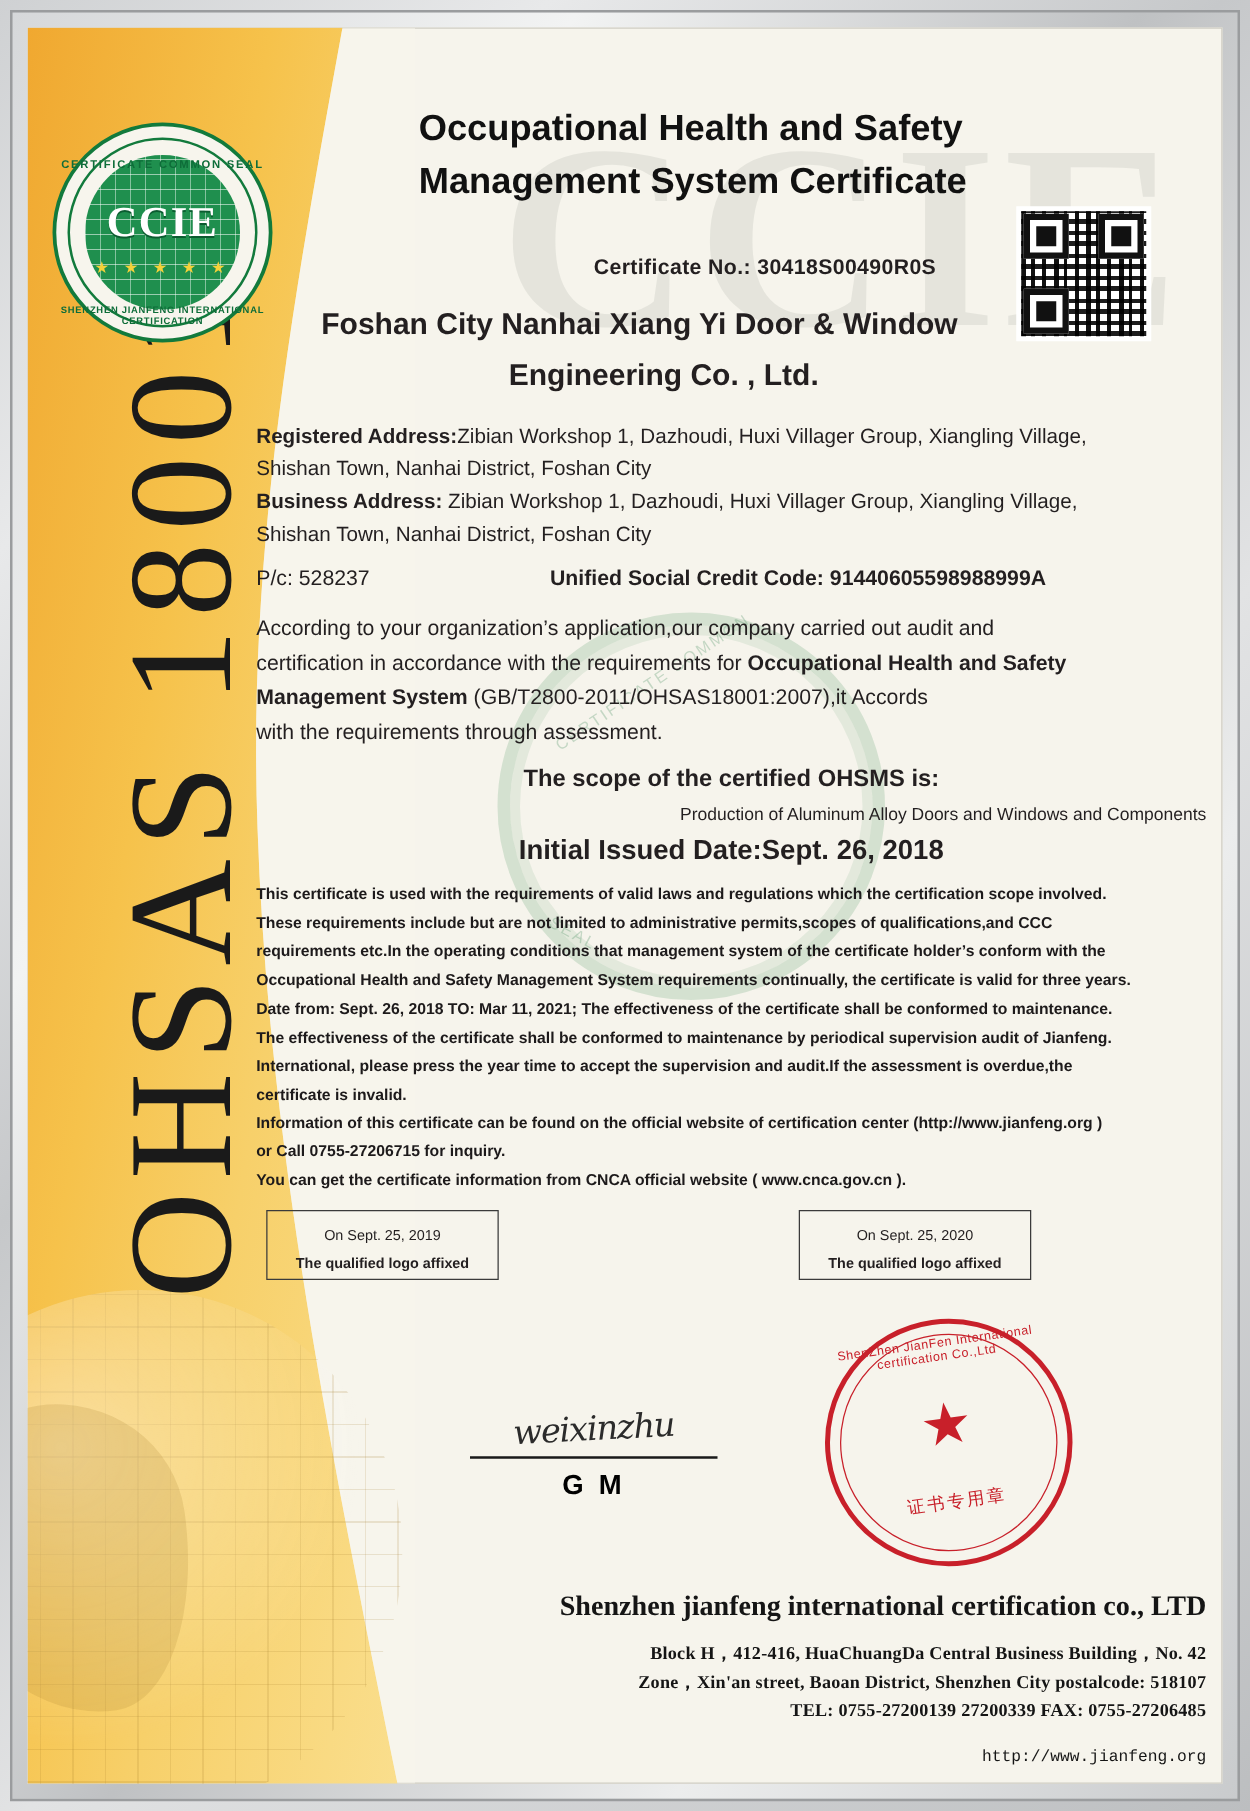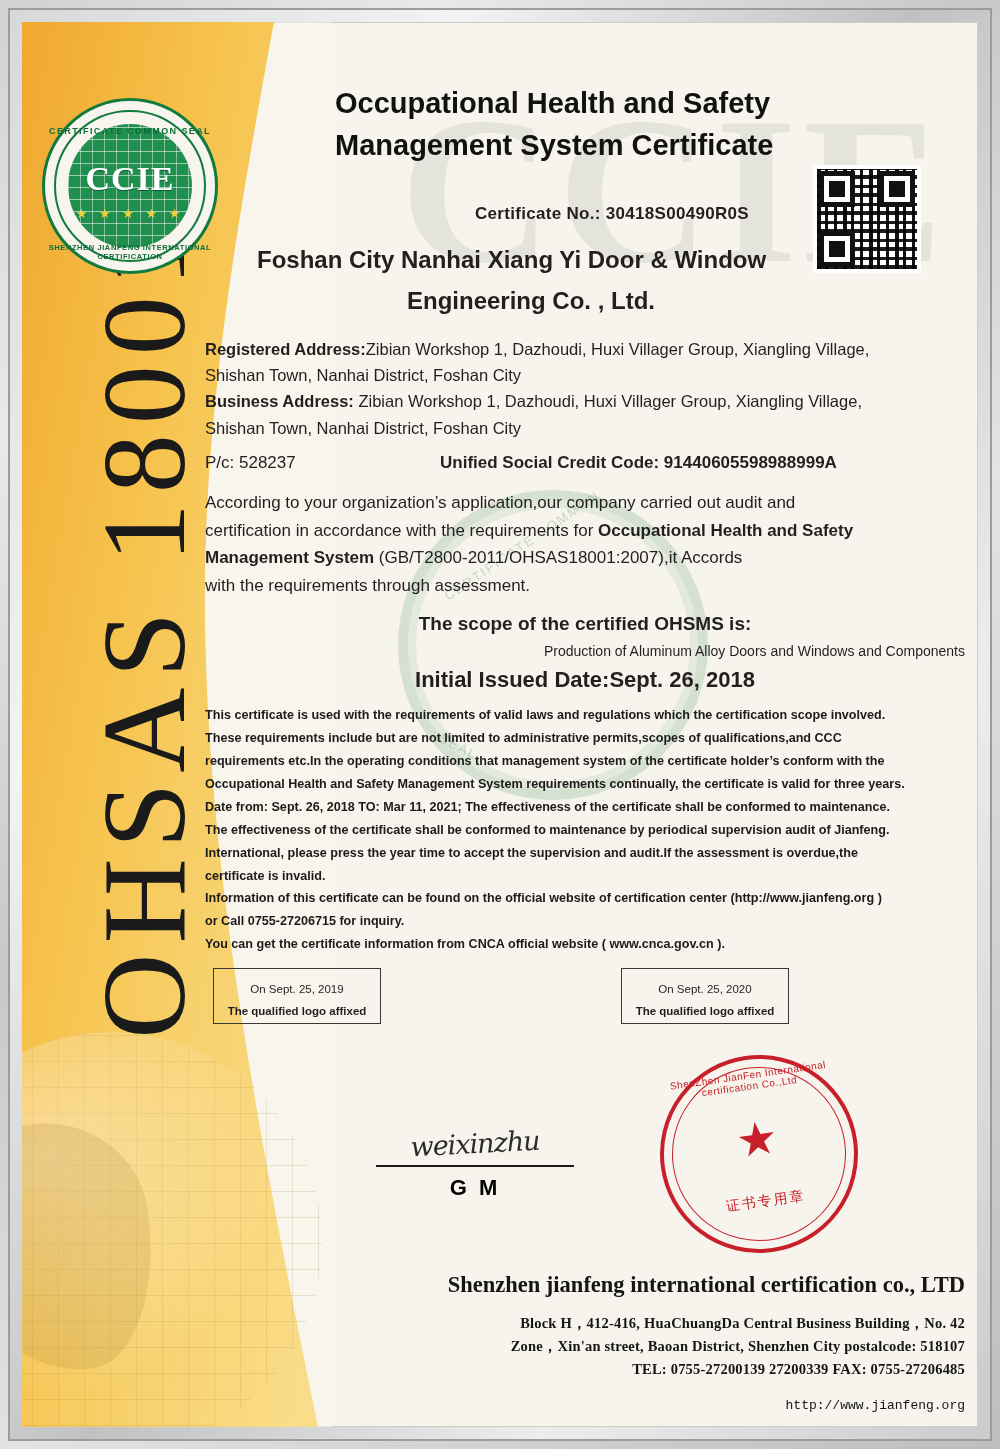--- a/index.html
+++ b/index.html
@@ -270,21 +270,21 @@
     color: #1d1a1b;
   }
   .fineprint p { margin: 0 0 5px 0; }
   .stamp-boxes {
     margin-top: 14px;
     display: flex;
     gap: 240px;
     padding-left: 8px;
   }
   .stamp-box {
-    width: 168px;
+    width: 186px;
     height: 56px;
     border: 1px solid #3a3a3a;
     text-align: center;
     font-size: 11.5px;
     box-sizing: border-box;
     padding-top: 10px;
     line-height: 1.9;
   }
   .stamp-box .b { font-weight: 700; }
   

